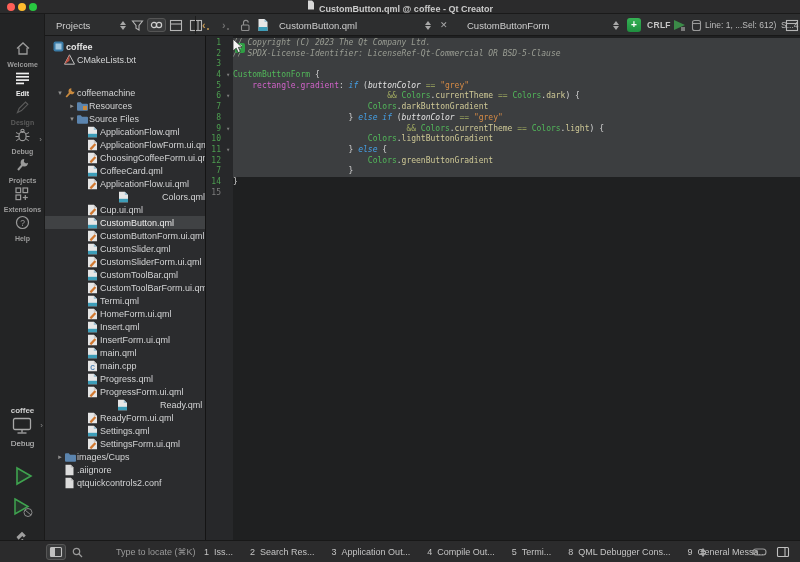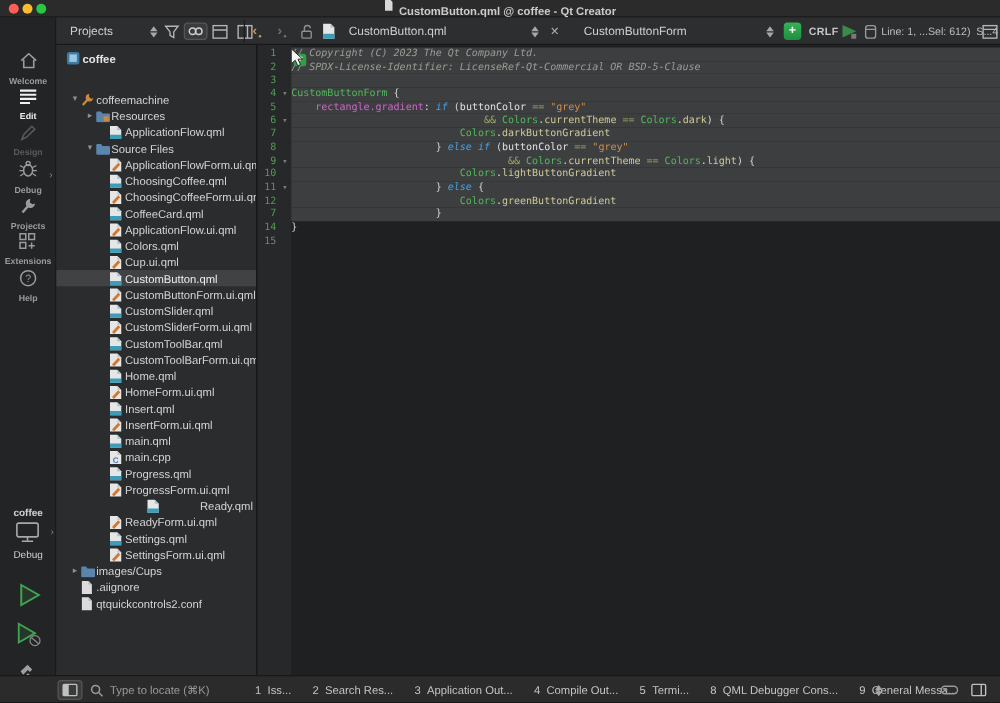--- a/index.html
+++ b/index.html
@@ -63,27 +63,27 @@
   .cl .code { flex:1; white-space:pre; color:#d6d6d6; }
   .cl.sel .code { background:#3c3e40; }
   .tok-c { color:#9a9d93; font-style:italic; }
   .tok-t { color:#52b85a; }
   .tok-p { color:#d163c9; }
   .tok-k { color:#45a0e6; font-style:italic; }
   .tok-s { color:#d68a45; }
   .tok-f { color:#cfc996; }
   .tok-o { color:#a0aa60; }
   .tok-n { color:#d6d6d6; }
-  .tok-v { color:#e0e0e0; }
+  .tok-v { color:#e0e0e0; font-style:italic; }
   .guides { position:absolute; left:49px; top:45px; width:155px; height:96px;
     background:repeating-linear-gradient(90deg, rgba(0,0,0,0.20) 0 1px, transparent 1px 19.2px); }
   .cursorwrap { position:absolute; left:24px; top:2px; width:20px; height:20px; }
   
   .statusbar { position:absolute; left:0; top:540px; width:800px; height:22px; background:#2b2b2c; border-top:1px solid #181818; display:flex; align-items:center; }
-  .sbi { position:absolute; top:0; height:22px; display:flex; align-items:center; font-size:9px; color:#c4c4c4; }
+  .sbi { position:absolute; top:0; height:22px; display:flex; align-items:center; font-size:9px; color:#c4c4c4;gap:28px; }
   .locator-text { color:#9a9a9a; margin-left:5px; }
   .panes { display:flex; gap:17px; }
   .pane { display:flex; align-items:center; cursor:default; white-space:nowrap; }
   .pane .pn { margin-right:5px; color:#c4c4c4; }
 </style>
 </head>
 <body>
 
 <div class="app">
 
@@ -319,87 +319,86 @@
       <div class="trow bold" style="padding-left: 0px;">
         <span class="slot"></span>
         <span class="ticon">
           <svg width="11" height="11">
             <rect x="0.5" y="0.5" width="10" height="10" rx="2" fill="#3a7ba6"></rect>
             <rect x="2.5" y="2.5" width="6" height="6" fill="#9fc6de"></rect>
           </svg>
         </span>
         <span>coffee</span>
       </div>
+      <div class="trow" style="padding-left: 11px;">
+        <span class="slot"></span>
+        <span class="ticon">
+          <svg width="11" height="11">
+            <path d="M5.5 0.8 L10.5 10.2 H0.5 Z" fill="none" stroke="#c0c0c0" stroke-width="1"></path>
+            <path d="M5.5 0.8 L5.5 6.8 L0.5 10.2 Z" fill="#c05040"></path>
+          </svg>
+        </span>
+        <span>CMakeLists.txt</span>
+      </div>
       <div class="trow" style="padding-left: 11px; margin-top: 20px;">
         <span class="slot">▾</span>
         <span class="ticon">
           <svg width="12" height="11">
             <path d="M10.5 4.4 A3 3 0 1 1 7.4 1.2 L7.2 3.6 L9 4.9 Z" fill="#c98a3f"></path>
             <line x1="2.2" y1="10" x2="6.2" y2="5.6" stroke="#c98a3f" stroke-width="1.8"></line>
           </svg>
         </span>
         <span>coffeemachine</span>
       </div>
       <div class="trow" style="padding-left: 23px;">
         <span class="slot">▸</span>
         <span class="ticon">
           <svg width="12" height="10">
             <path d="M1 2.2 Q1 1.2 2 1.2 H4.8 L6 2.8 H11 Q12 2.8 12 3.8 V8.8 Q12 9.8 11 9.8 H2 Q1 9.8 1 8.8 Z" fill="#5b84ae"></path>
             <rect x="7" y="5" width="4" height="4" fill="#c98a3f"></rect>
           </svg>
         </span>
         <span>Resources</span>
       </div>
-      <div class="trow" style="padding-left: 34px;">
-        <span class="slot"></span>
-        <span class="ticon">
-          <svg width="11" height="12">
-            <path d="M1 0.8 H6.8 L10 4 V11.2 H1 Z" fill="#e6e6e6"></path>
-            <path d="M6.8 0.8 V4 H10" fill="#9fc2d4"></path>
-            <rect x="1" y="7.8" width="9" height="3.4" fill="#3d9db8"></rect>
-          </svg>
-        </span>
-        <span>ApplicationFlow.qml</span>
-      </div>
       <div class="trow" style="padding-left: 23px;">
         <span class="slot">▾</span>
         <span class="ticon">
           <svg width="12" height="10">
             <path d="M1 2.2 Q1 1.2 2 1.2 H4.8 L6 2.8 H11 Q12 2.8 12 3.8 V8.8 Q12 9.8 11 9.8 H2 Q1 9.8 1 8.8 Z" fill="#5b84ae"></path>
           </svg>
         </span>
         <span>Source Files</span>
       </div>
       <div class="trow" style="padding-left: 34px;">
         <span class="slot"></span>
         <span class="ticon">
           <svg width="11" height="12">
             <path d="M1 0.8 H6.8 L10 4 V11.2 H1 Z" fill="#e6e6e6"></path>
+            <path d="M6.8 0.8 V4 H10" fill="#9fc2d4"></path>
+            <rect x="1" y="7.8" width="9" height="3.4" fill="#3d9db8"></rect>
+          </svg>
+        </span>
+        <span>ApplicationFlow.qml</span>
+      </div>
+      <div class="trow" style="padding-left: 34px;">
+        <span class="slot"></span>
+        <span class="ticon">
+          <svg width="11" height="12">
+            <path d="M1 0.8 H6.8 L10 4 V11.2 H1 Z" fill="#e6e6e6"></path>
             <path d="M6.8 0.8 V4 H10" fill="#c9c9c9"></path>
             <path d="M2.6 9.6 L7.6 4.2 L9.2 5.8 L4.2 11.2 Z" fill="#d07830"></path>
           </svg>
         </span>
         <span>ApplicationFlowForm.ui.qml</span>
       </div>
       <div class="trow" style="padding-left: 34px;">
         <span class="slot"></span>
         <span class="ticon">
           <svg width="11" height="12">
             <path d="M1 0.8 H6.8 L10 4 V11.2 H1 Z" fill="#e6e6e6"></path>
-            <path d="M6.8 0.8 V4 H10" fill="#9fc2d4"></path>
-            <rect x="1" y="7.8" width="9" height="3.4" fill="#3d9db8"></rect>
-          </svg>
-        </span>
-        <span>ChoosingCoffee.qml</span>
-      </div>
-      <div class="trow" style="padding-left: 34px;">
-        <span class="slot"></span>
-        <span class="ticon">
-          <svg width="11" height="12">
-            <path d="M1 0.8 H6.8 L10 4 V11.2 H1 Z" fill="#e6e6e6"></path>
             <path d="M6.8 0.8 V4 H10" fill="#c9c9c9"></path>
             <path d="M2.6 9.6 L7.6 4.2 L9.2 5.8 L4.2 11.2 Z" fill="#d07830"></path>
           </svg>
         </span>
         <span>ChoosingCoffeeForm.ui.qml</span>
       </div>
       <div class="trow" style="padding-left: 34px;">
         <span class="slot"></span>
         <span class="ticon">
           <svg width="11" height="12">
@@ -414,21 +413,21 @@
         <span class="slot"></span>
         <span class="ticon">
           <svg width="11" height="12">
             <path d="M1 0.8 H6.8 L10 4 V11.2 H1 Z" fill="#e6e6e6"></path>
             <path d="M6.8 0.8 V4 H10" fill="#c9c9c9"></path>
             <path d="M2.6 9.6 L7.6 4.2 L9.2 5.8 L4.2 11.2 Z" fill="#d07830"></path>
           </svg>
         </span>
         <span>ApplicationFlow.ui.qml</span>
       </div>
-      <div class="trow" style="padding-left: 34px;">
+      <div class="trow" style="padding-left: 34px; justify-content: space-between;">
         <span class="slot"></span>
         <span class="ticon">
           <svg width="11" height="12">
             <path d="M1 0.8 H6.8 L10 4 V11.2 H1 Z" fill="#e6e6e6"></path>
             <path d="M6.8 0.8 V4 H10" fill="#9fc2d4"></path>
             <rect x="1" y="7.8" width="9" height="3.4" fill="#3d9db8"></rect>
           </svg>
         </span>
         <span>Colors.qml</span>
       </div>
@@ -511,21 +510,21 @@
       </div>
       <div class="trow" style="padding-left: 34px;">
         <span class="slot"></span>
         <span class="ticon">
           <svg width="11" height="12">
             <path d="M1 0.8 H6.8 L10 4 V11.2 H1 Z" fill="#e6e6e6"></path>
             <path d="M6.8 0.8 V4 H10" fill="#9fc2d4"></path>
             <rect x="1" y="7.8" width="9" height="3.4" fill="#3d9db8"></rect>
           </svg>
         </span>
-        <span>Home.qml</span>
+        <span>Termi.qml</span>
       </div>
       <div class="trow" style="padding-left: 34px;">
         <span class="slot"></span>
         <span class="ticon">
           <svg width="11" height="12">
             <path d="M1 0.8 H6.8 L10 4 V11.2 H1 Z" fill="#e6e6e6"></path>
             <path d="M6.8 0.8 V4 H10" fill="#c9c9c9"></path>
             <path d="M2.6 9.6 L7.6 4.2 L9.2 5.8 L4.2 11.2 Z" fill="#d07830"></path>
           </svg>
         </span>

